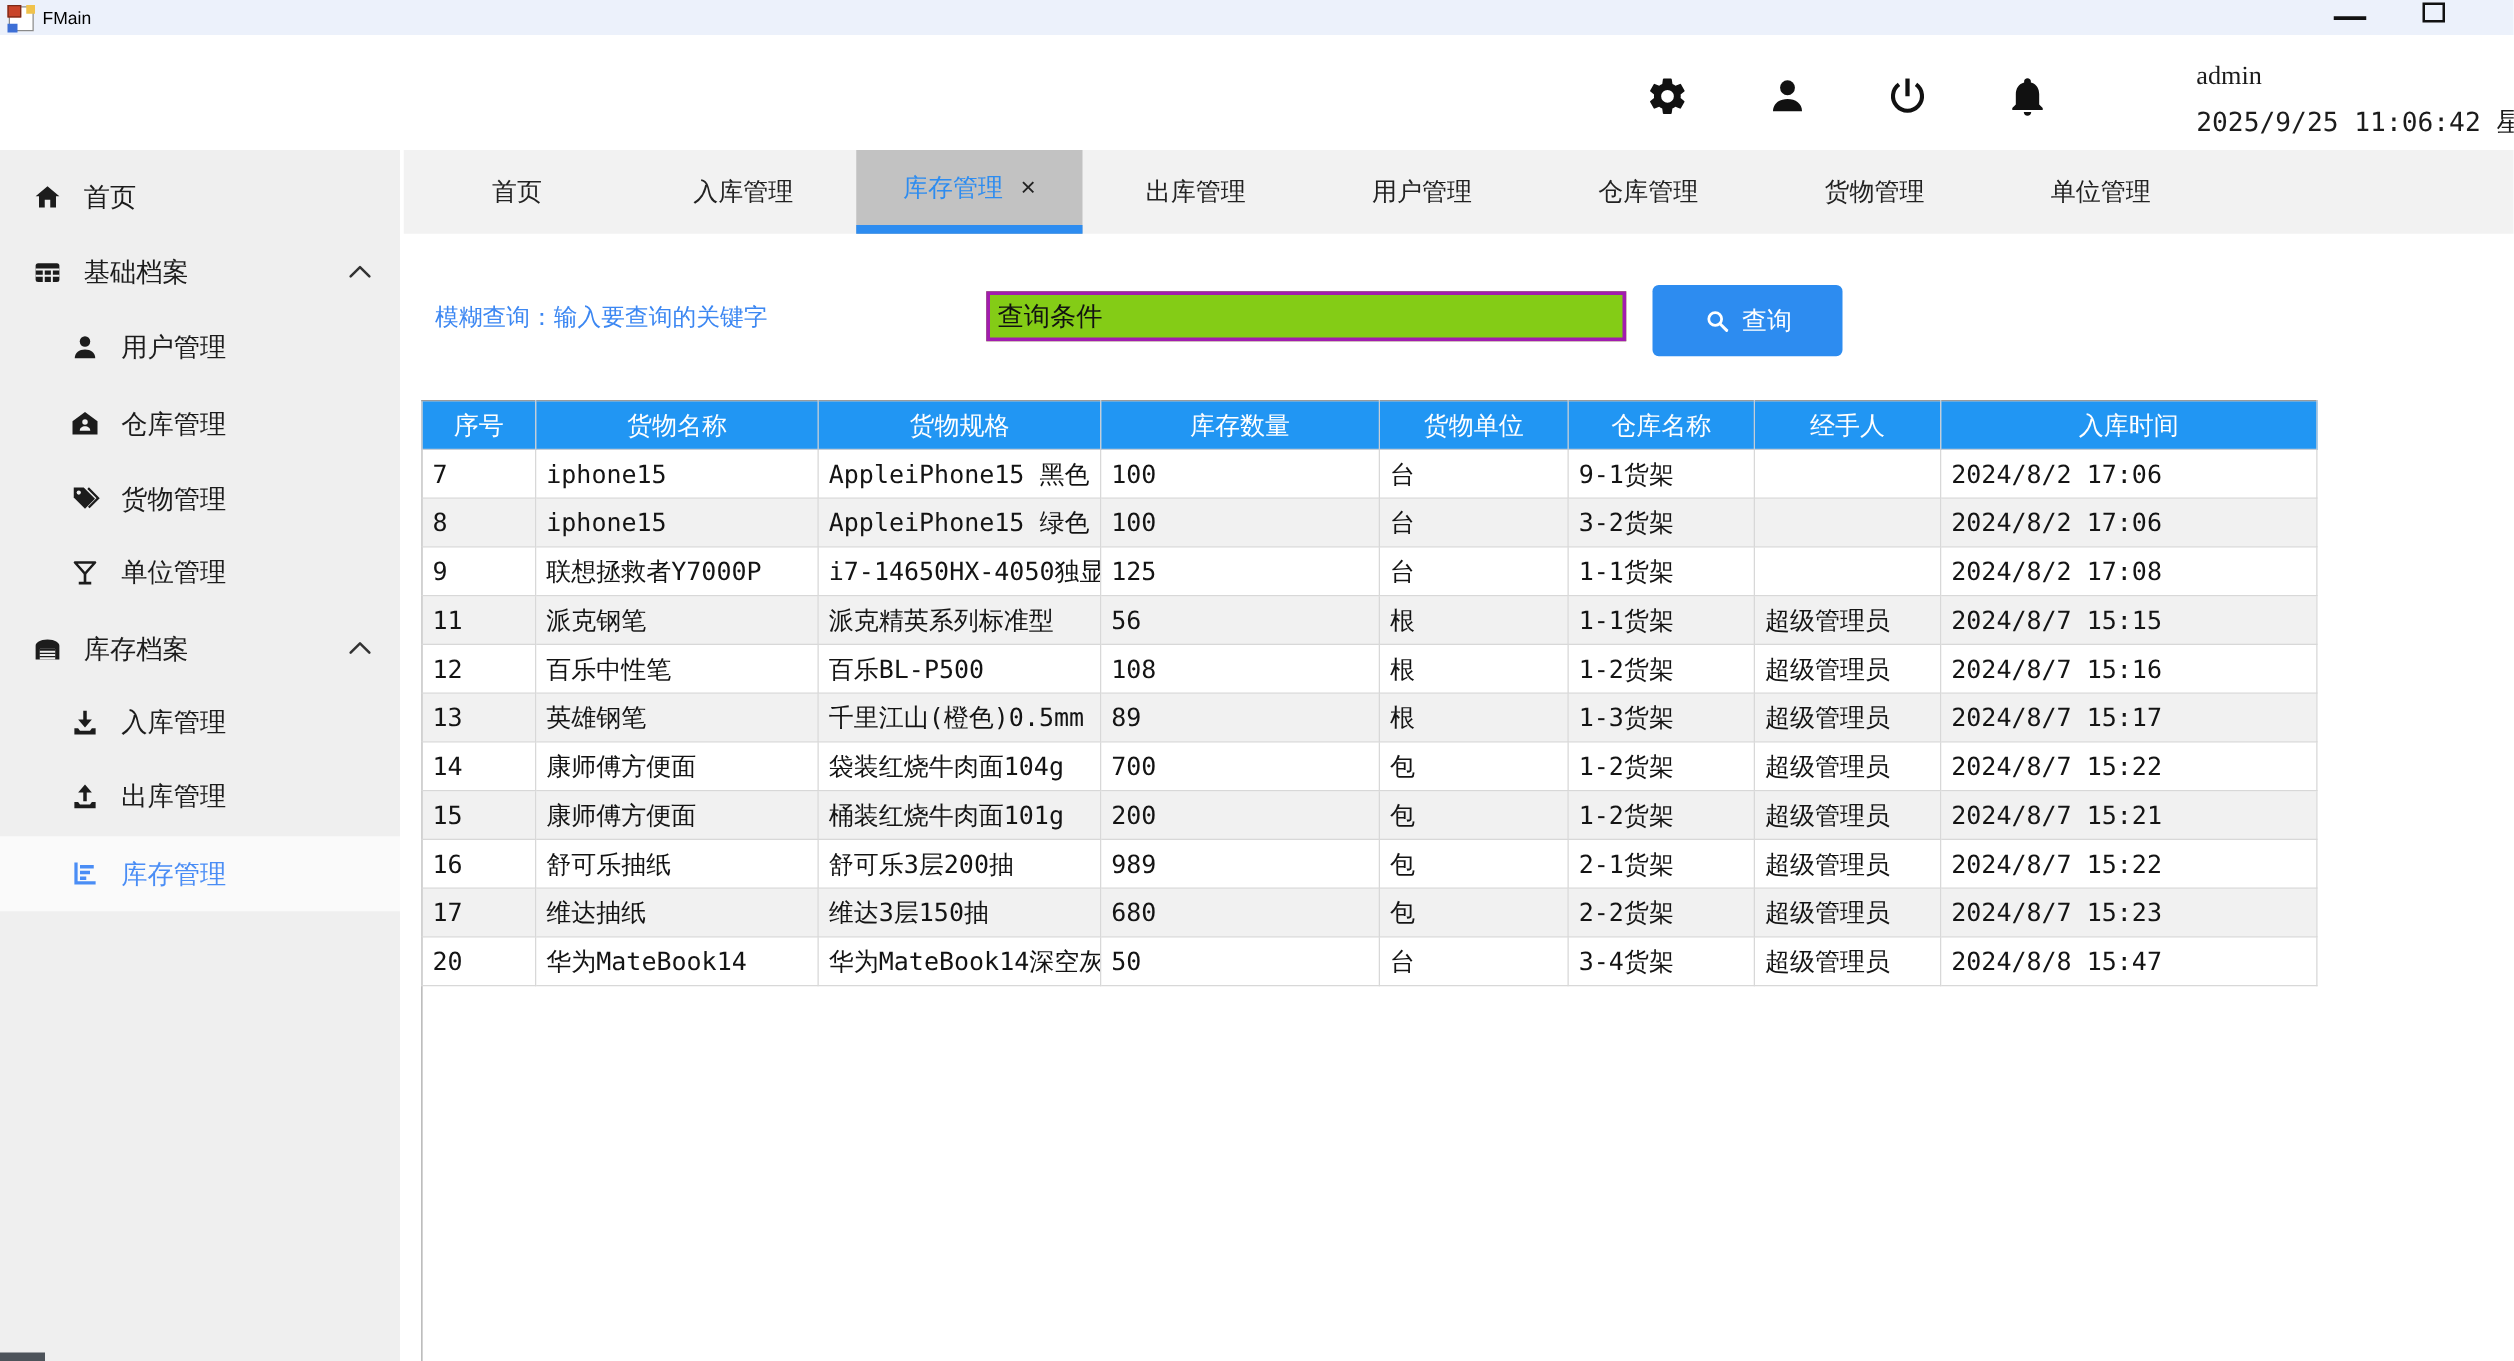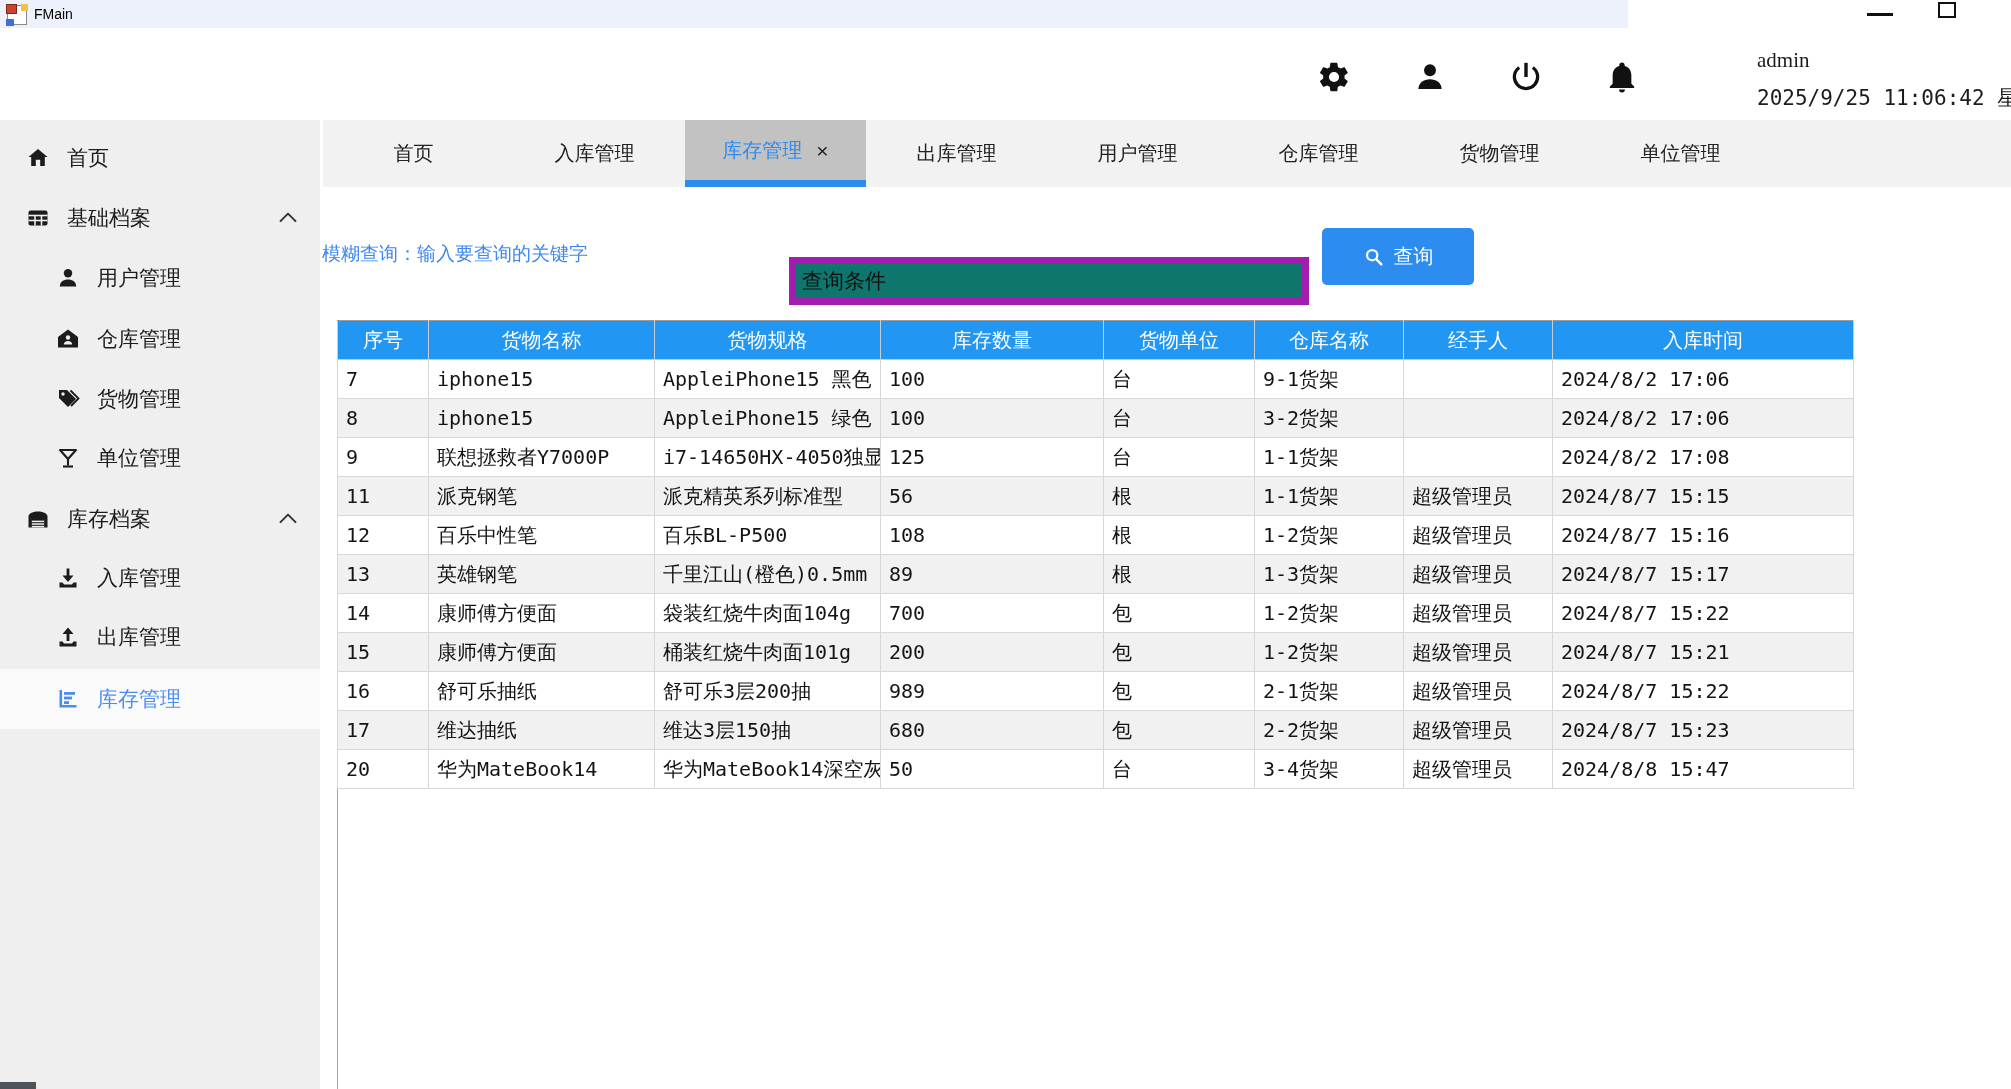--- a/index.html
+++ b/index.html
@@ -3,21 +3,21 @@
 <meta charset="utf-8">
 <style>
   html,body{margin:0;padding:0;}
   body{
     width:2011px;height:1089px;position:relative;overflow:hidden;
     background:#ffffff;font-family:"Liberation Sans",sans-serif;
     -webkit-font-smoothing:antialiased;color:#141414;
   }
   .abs{position:absolute;}
   
-  .titlebar{left:0;top:0;width:1628px;height:28px;background:#ecf1fb;}
+  .titlebar{left:0;top:0;width:2011px;height:28px;background:#ecf1fb;}
   .appicon{left:7px;top:5px;width:18px;height:18px;background:#fff;border:1px solid #8a8a8a;position:absolute;}
   .appicon .sq1{position:absolute;left:-2px;top:-2px;width:9px;height:8px;background:#c9442a;border:1px solid #7a2a18;}
   .appicon .sq2{position:absolute;right:-2px;top:-2px;width:7px;height:7px;background:#f0c24b;}
   .appicon .sq3{position:absolute;left:-2px;bottom:-2px;width:8px;height:7px;background:#3d6fd6;}
   .wtitle{left:34px;top:6px;font-size:14px;color:#000;}
   .btn-min{left:1867px;top:13px;width:26px;height:3px;background:#111;}
   .btn-max{left:1938px;top:2px;width:14px;height:12px;border:2px solid #111;background:transparent;}
   
   .hicon{position:absolute;top:60px;width:34px;height:34px;color:#111;cursor:pointer;}
   .hicon svg{width:100%;height:100%;}
@@ -32,22 +32,22 @@
   .sidebar{left:0;top:120px;width:320px;height:969px;background:#efefef;}
   .side-item{position:absolute;left:0;width:320px;height:60px;display:flex;align-items:center;cursor:pointer;box-sizing:border-box;color:#1c1c1c;}
   .side-item .side-icon{width:24px;height:24px;margin-right:17px;flex:0 0 24px;}
   .side-item .side-icon svg{width:24px;height:24px;display:block;}
   .side-item .side-label{font-size:21px;}
   .side-item.lvl0{padding-left:26px;}
   .side-item.lvl1{padding-left:56px;}
   .side-item.active{background:#fafafa;color:#4a8df5;}
   .side-item .chev{position:absolute;left:278px;top:22px;width:20px;height:14px;fill:none;stroke:#333;stroke-width:2.4;stroke-linecap:round;stroke-linejoin:round;}
   
-  .search-label{left:322px;top:241px;font-size:19px;color:#3c87f2;}
-  .search-input{left:789px;top:233px;width:494px;height:34px;border:7px solid #a21caf;font-family:"DejaVu Sans Mono",monospace;font-size:21px;padding:0 6px;background:#0f766e;color:#111;outline:none;margin-top:24px;}
+  .search-label{left:348px;top:241px;font-size:19px;color:#3c87f2;}
+  .search-input{left:789px;top:233px;width:494px;height:34px;border:3px solid #a21caf;font-family:"DejaVu Sans Mono",monospace;font-size:21px;padding:0 6px;background:#84cc16;color:#111;outline:none;}
   .search-btn{left:1322px;top:228px;width:152px;height:57px;background:#2d8cf0;border:none;border-radius:5px;color:#fff;font-size:20px;display:flex;align-items:center;justify-content:center;gap:9px;cursor:pointer;}
   .search-btn svg{width:22px;height:22px;}
   
   .grid-panel{left:337px;top:320px;width:1517px;height:769px;border-left:1px solid #a8a8a8;box-sizing:border-box;}
   table.grid{border-collapse:collapse;table-layout:fixed;width:1516px;margin-left:-1px;}
   table.grid th{
     height:39px;background:#2196f3;color:#fff;font-size:20px;font-weight:normal;
     border:1px solid #c5cdd6;border-top:1px solid #9b9b9b;box-sizing:border-box;padding:0;
   }
   table.grid td{

